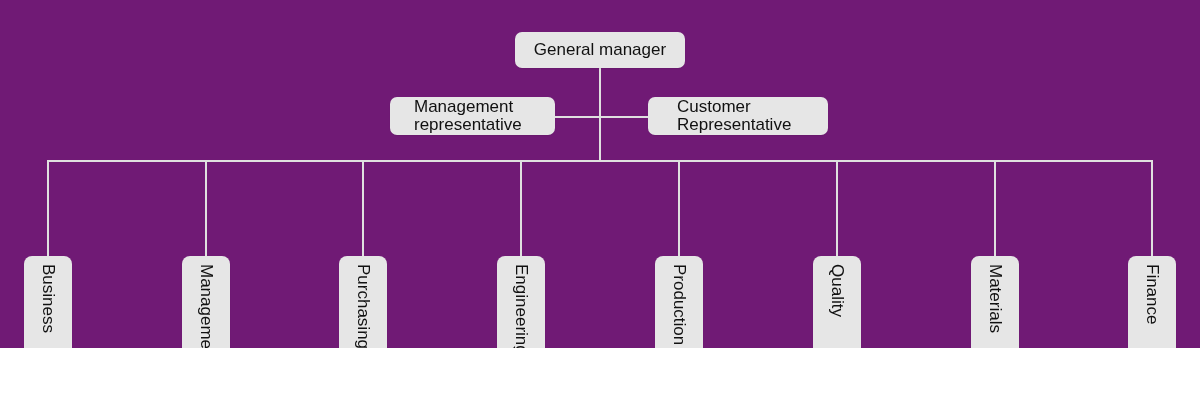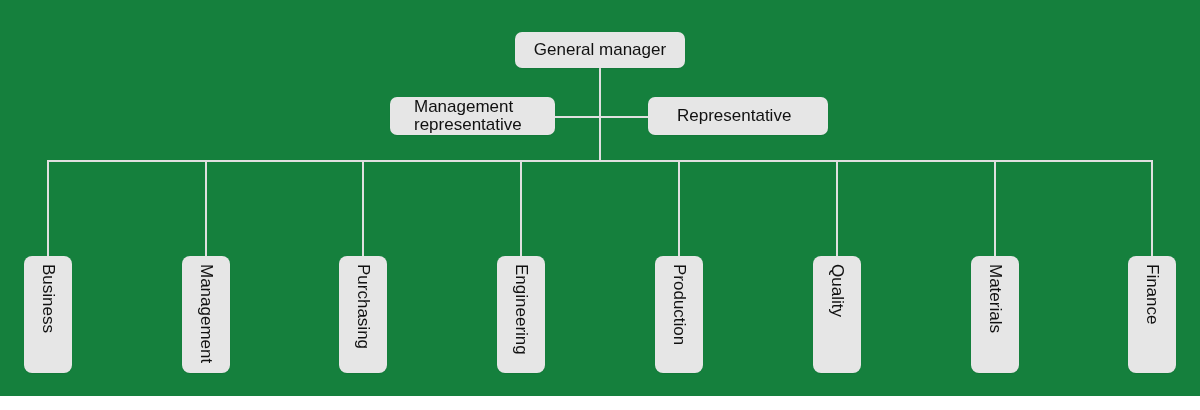--- a/index.html
+++ b/index.html
@@ -3,22 +3,22 @@
 <meta charset="utf-8">
 <style>
   html, body {
     margin: 0;
     padding: 0;
     background: #ffffff;
   }
   .canvas {
     position: relative;
     width: 1200px;
-    height: 396px;
-    background: #15803d;
+    height: 348px;
+    background: #701a75;
     font-family: "Liberation Sans", sans-serif;
     color: #111111;
     overflow: hidden;
   }
   
   .line {
     position: absolute;
     background: #e0e0e0;
   }
   .line.v { width: 2px; }
@@ -89,20 +89,21 @@
 
   <div class="node root">
     <span>General manager</span>
   </div>
 
   <div class="node rep mgmt">
     <span>Management</span>
     <span>representative</span>
   </div>
   <div class="node rep cust">
+    <span>Customer</span>
     <span>Representative</span>
   </div>
 
   <div class="node dept" style="left:24px">
     <span class="dept-label">Business</span>
   </div>
   <div class="node dept" style="left:182px">
     <span class="dept-label">Management</span>
   </div>
   <div class="node dept" style="left:339px">

